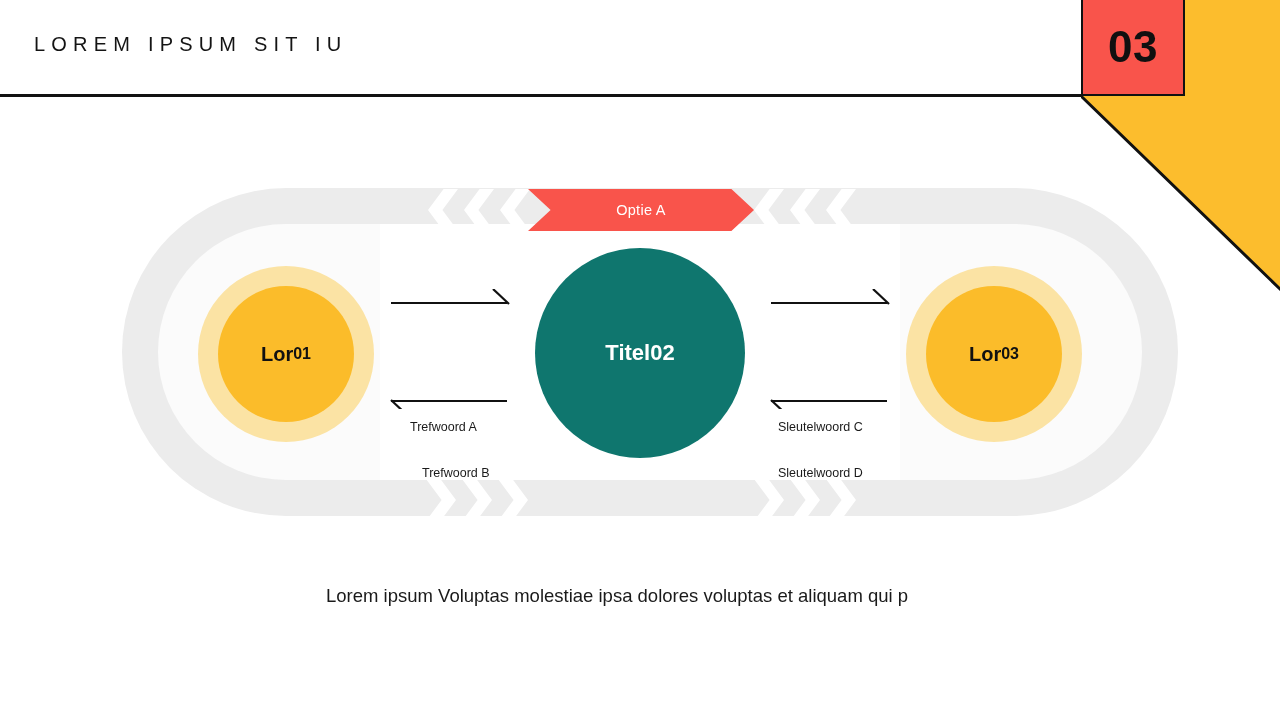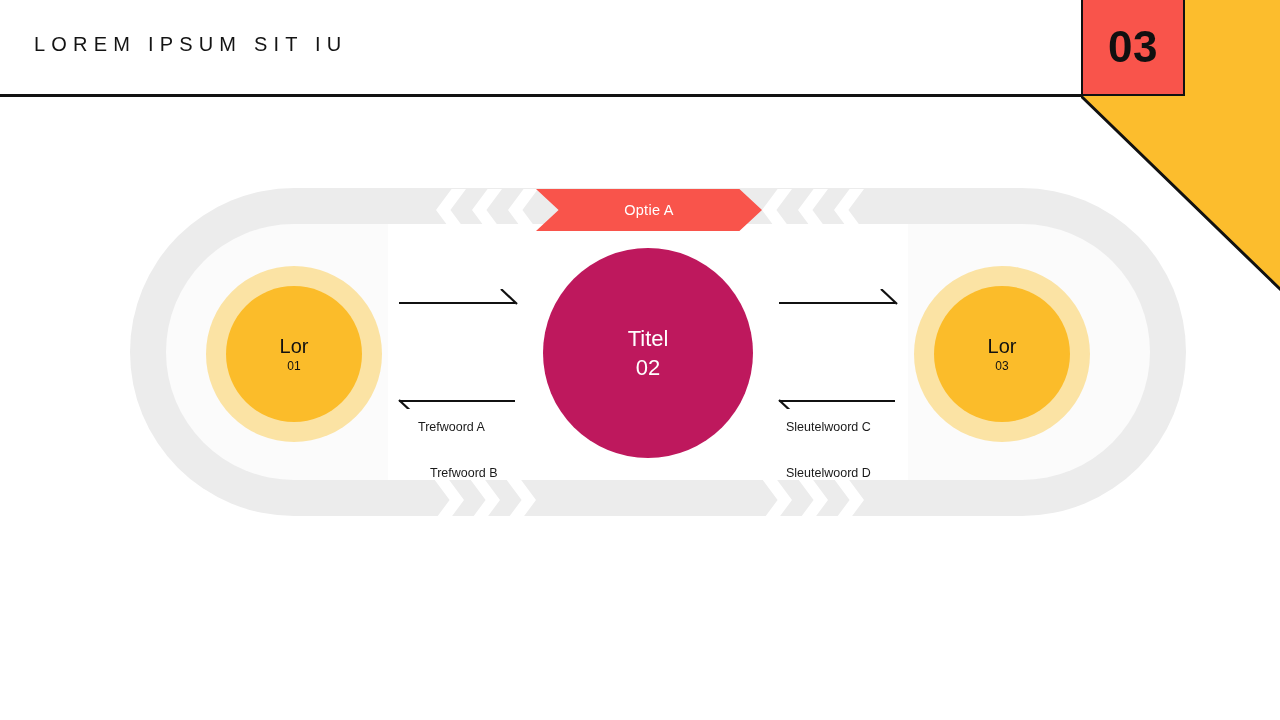--- a/index.html
+++ b/index.html
@@ -77,21 +77,21 @@
     font-size: 44px;
     font-weight: bold;
     color: #101010;
     letter-spacing: 0.5px;
     line-height: 1;
   }
 
   
   #diagram {
     position: absolute;
-    left: 8px;
+    left: 0;
     top: 96px;
     width: 1184px;
     height: 470px;
   }
 
   
   #track-ring {
     position: absolute;
     left: 122px;
     top: 92px;
@@ -176,41 +176,41 @@
   
   .outer-ring {
     position: absolute;
     border-radius: 50%;
     background: #FBE3A4;
   }
   .node-circle {
     position: absolute;
     border-radius: 50%;
     display: flex;
-    flex-direction: column;
     align-items: center;
     justify-content: center;
     line-height: 1.32;
+    font-weight: bold;
   }
   .node-circle .l1 { font-size: 20px; }
-  .node-circle .l2 { font-size: 12px; }
+  .node-circle .l2 { font-size: 16px; }
 
   #ring-left  { left: 198px; top: 170px; width: 176px; height: 176px; }
   #circle-left {
     left: 218px; top: 190px; width: 136px; height: 136px;
     background: #FBBC2A; color: #111111;
   }
   #ring-right { left: 906px; top: 170px; width: 176px; height: 176px; }
   #circle-right {
     left: 926px; top: 190px; width: 136px; height: 136px;
     background: #FBBC2A; color: #111111;
   }
   #circle-center {
     left: 535px; top: 152px; width: 210px; height: 210px;
-    background: #be185d; color: #ffffff;
+    background: #0f766e; color: #ffffff;
   }
   #circle-center .l1 { font-size: 22px; }
   #circle-center .l2 { font-size: 22px; }
 
   
   .connector {
     position: absolute;
     width: 130px;
     height: 120px;
   }
@@ -323,15 +323,16 @@
     </svg>
 
     <div id="label-a" class="conn-label">Trefwoord A</div>
     <div id="label-b" class="conn-label">Trefwoord B</div>
     <div id="label-c" class="conn-label">Sleutelwoord C</div>
     <div id="label-d" class="conn-label">Sleutelwoord D</div>
 
   </div>
 
   <div id="body-text">
+    <div>Lorem ipsum Voluptas molestiae ipsa dolores voluptas et aliquam qui p</div>
   </div>
 
 </div>
 
 </body></html>

